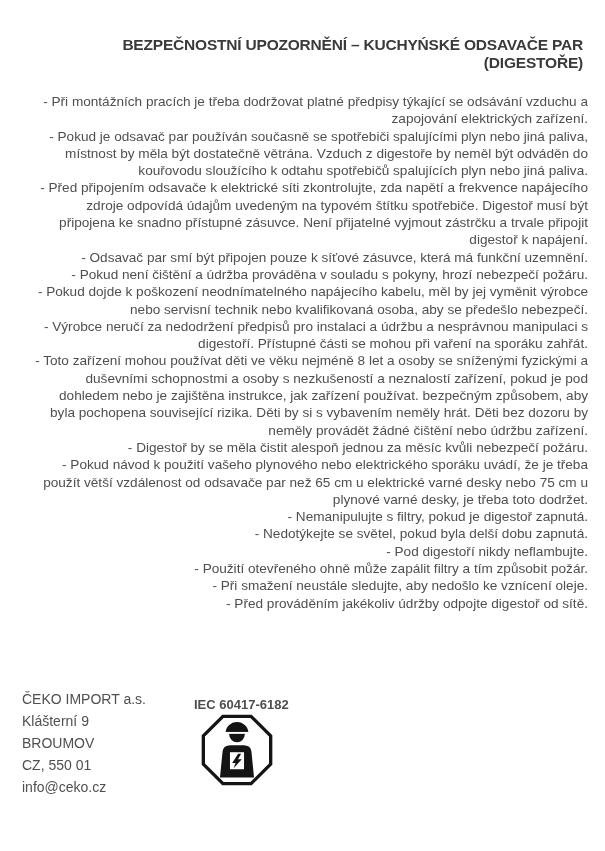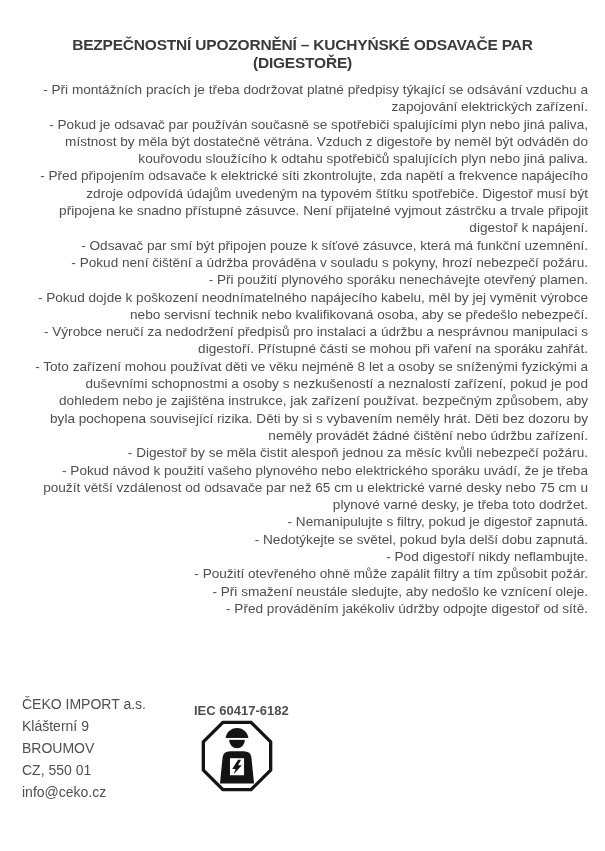--- a/index.html
+++ b/index.html
@@ -11,22 +11,22 @@
     position: relative;
     width: 605px;
     height: 851px;
     box-sizing: border-box;
     background: #ffffff;
     padding: 36px 18px 0 22px;
     font-family: "Liberation Sans", "DejaVu Sans", sans-serif;
     overflow: hidden;
   }
   .title {
-    margin: 0 4px 9px 0;
-    text-align: center;
+    margin: 0 4px 21px 0;
+    text-align: right;
     font-size: 15.5px;
     font-weight: 700;
     letter-spacing: -0.2px;
     color: #3a3a3a;
   }
   .warning-list {
     width: 566px;
   }
   .warning-item {
     margin: 0;
@@ -74,21 +74,20 @@
 <div class="page">
 
   <h1 class="title">BEZPEČNOSTNÍ UPOZORNĚNÍ – KUCHYŃSKÉ ODSAVAČE PAR (DIGESTOŘE)</h1>
 
   <div class="warning-list">
     <p class="warning-item">- Při montážních pracích je třeba dodržovat platné předpisy týkající se odsávání vzduchu a zapojování elektrických zařízení.</p>
     <p class="warning-item">- Pokud je odsavač par používán současně se spotřebiči spalujícími plyn nebo jiná paliva, místnost by měla být dostatečně větrána. Vzduch z digestoře by neměl být odváděn do kouřovodu sloužícího k odtahu spotřebičů spalujících plyn nebo jiná paliva.</p>
     <p class="warning-item">- Před připojením odsavače k elektrické síti zkontrolujte, zda napětí a frekvence napájecího zdroje odpovídá údajům uvedeným na typovém štítku spotřebiče. Digestoř musí být připojena ke snadno přístupné zásuvce. Není přijatelné vyjmout zástrčku a trvale připojit digestoř k napájení.</p>
     <p class="warning-item">- Odsavač par smí být připojen pouze k síťové zásuvce, která má funkční uzemnění.</p>
     <p class="warning-item">- Pokud není čištění a údržba prováděna v souladu s pokyny, hrozí nebezpečí požáru.</p>
-    <p class="warning-item">- Při použití plynového sporáku nenechávejte otevřený plamen.</p>
     <p class="warning-item">- Pokud dojde k poškození neodnímatelného napájecího kabelu, měl by jej vyměnit výrobce nebo servisní technik nebo kvalifikovaná osoba, aby se předešlo nebezpečí.</p>
     <p class="warning-item">- Výrobce neručí za nedodržení předpisů pro instalaci a údržbu a nesprávnou manipulaci s digestoří. Přístupné části se mohou při vaření na sporáku zahřát.</p>
     <p class="warning-item">- Toto zařízení mohou používat děti ve věku nejméně 8 let a osoby se sníženými fyzickými a duševními schopnostmi a osoby s nezkušeností a neznalostí zařízení, pokud je pod dohledem nebo je zajištěna instrukce, jak zařízení používat. bezpečným způsobem, aby byla pochopena související rizika. Děti by si s vybavením neměly hrát. Děti bez dozoru by neměly provádět žádné čištění nebo údržbu zařízení.</p>
     <p class="warning-item">- Digestoř by se měla čistit alespoň jednou za měsíc kvůli nebezpečí požáru.</p>
     <p class="warning-item">- Pokud návod k použití vašeho plynového nebo elektrického sporáku uvádí, že je třeba použít větší vzdálenost od odsavače par než 65 cm u elektrické varné desky nebo 75 cm u plynové varné desky, je třeba toto dodržet.</p>
     <p class="warning-item">- Nemanipulujte s filtry, pokud je digestoř zapnutá.</p>
     <p class="warning-item">- Nedotýkejte se světel, pokud byla delší dobu zapnutá.</p>
     <p class="warning-item">- Pod digestoří nikdy neflambujte.</p>
     <p class="warning-item">- Použití otevřeného ohně může zapálit filtry a tím způsobit požár.</p>
     <p class="warning-item">- Při smažení neustále sledujte, aby nedošlo ke vznícení oleje.</p>

